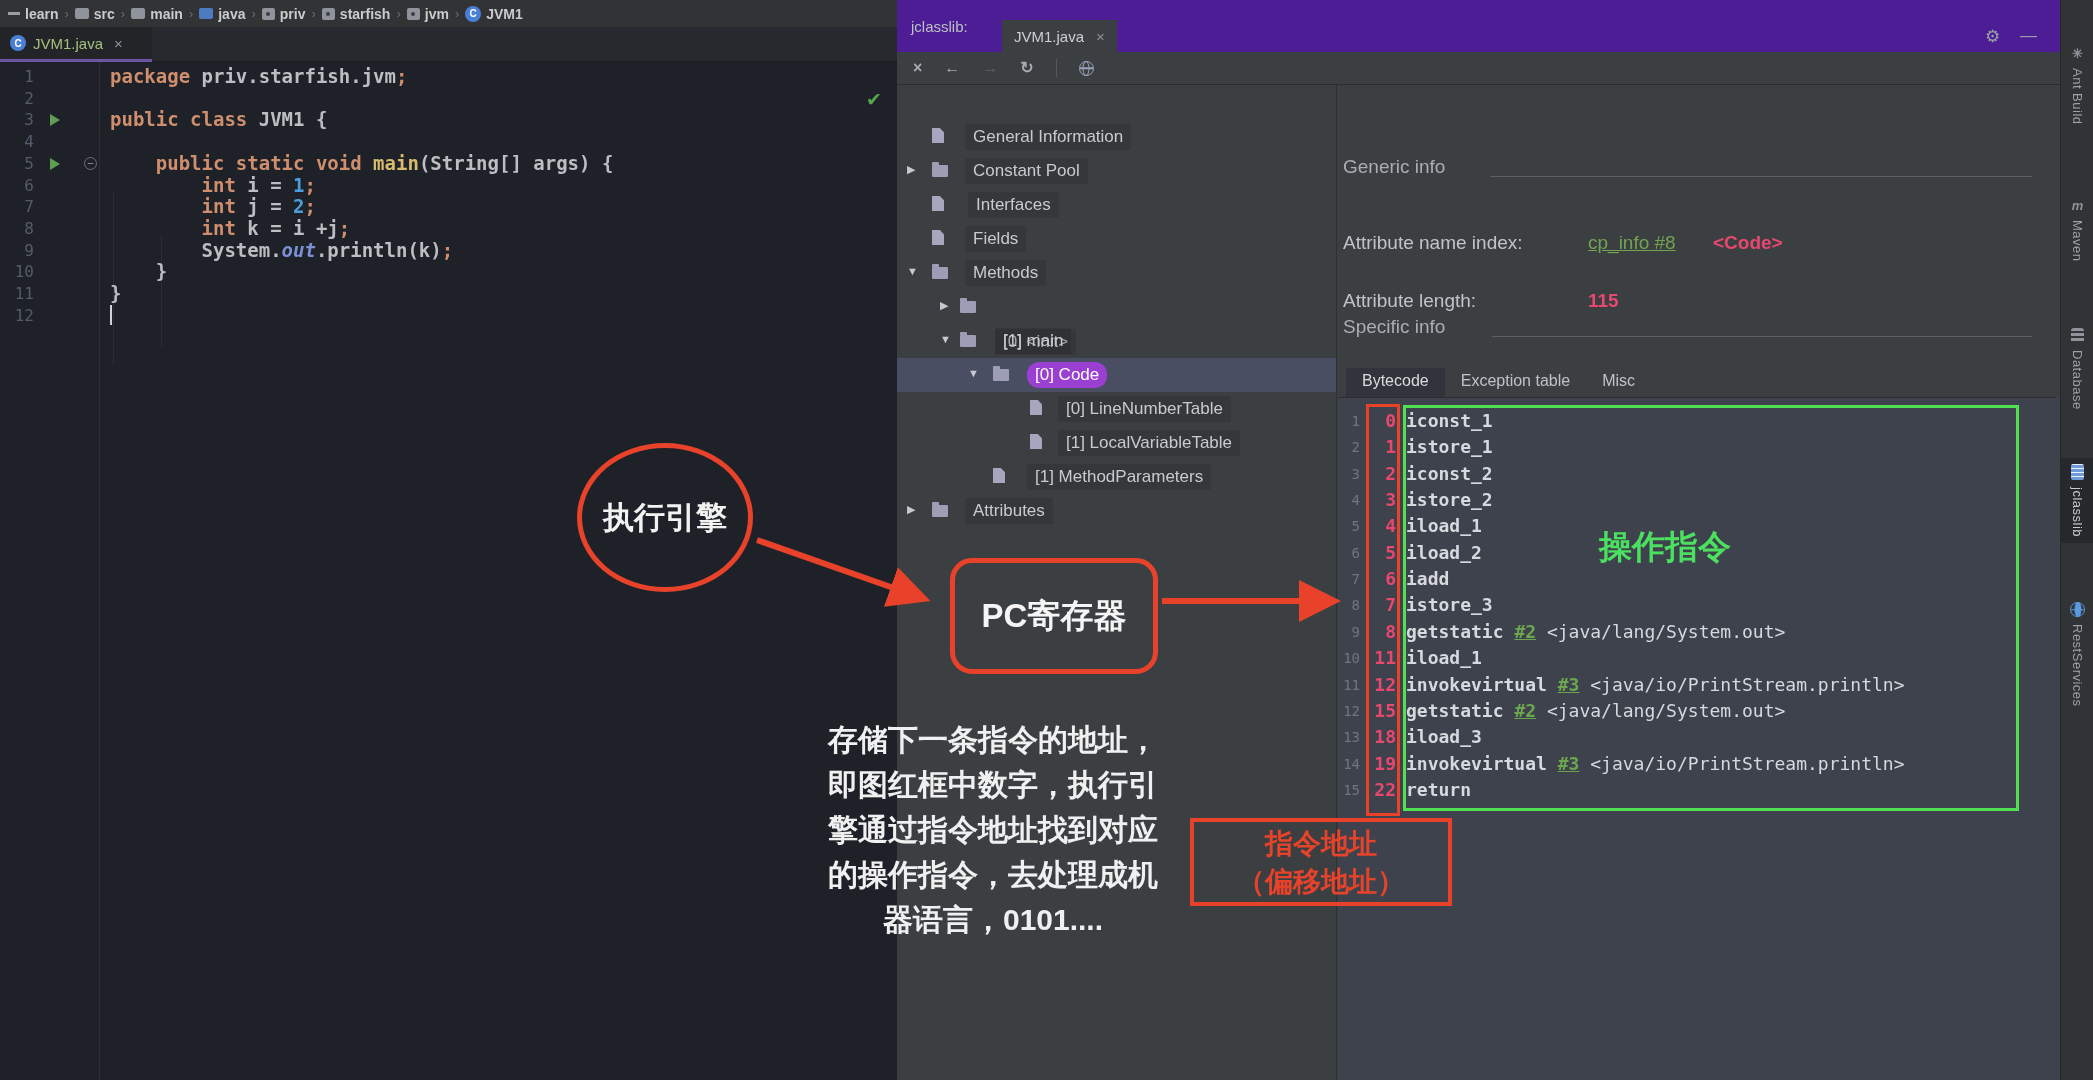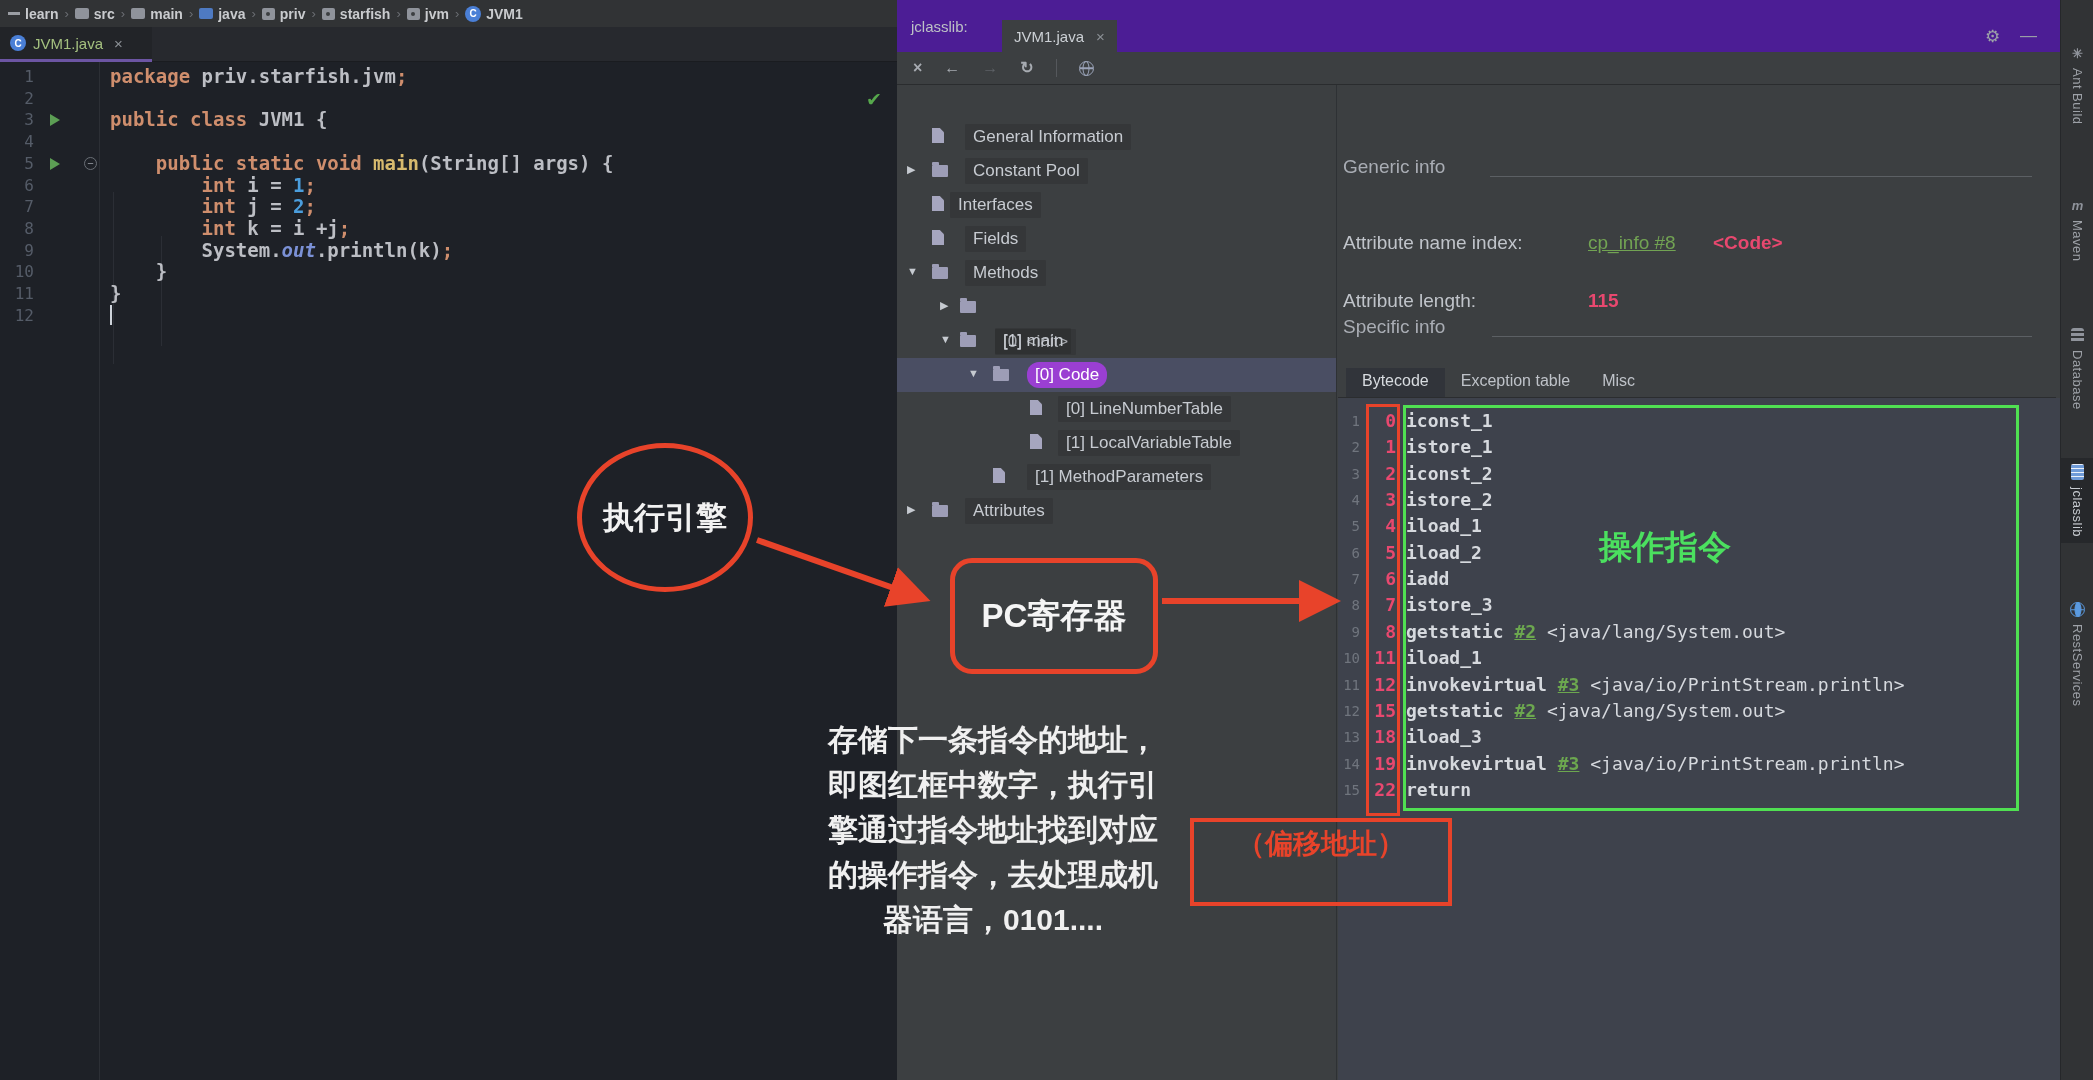--- a/index.html
+++ b/index.html
@@ -235,21 +235,21 @@
         <div class="tico tico-doc" style="left: 35px;"></div>
         <span class="tree-label" style="left: 68px;">General Information</span>
       </div>
       <div class="tree-row" style="top: 69px;">
         <span class="tree-arrow" style="left: 10px;">▶</span>
         <div class="tico tico-folder" style="left: 35px;"></div>
         <span class="tree-label" style="left: 68px;">Constant Pool</span>
       </div>
       <div class="tree-row" style="top: 103px;">
         <div class="tico tico-doc" style="left: 35px;"></div>
-        <span class="tree-label" style="left: 53px;">Interfaces</span>
+        <span class="tree-label" style="left: 71px;">Interfaces</span>
       </div>
       <div class="tree-row" style="top: 137px;">
         <div class="tico tico-doc" style="left: 35px;"></div>
         <span class="tree-label" style="left: 68px;">Fields</span>
       </div>
       <div class="tree-row" style="top: 171px;">
         <span class="tree-arrow" style="left: 10px;">▼</span>
         <div class="tico tico-folder" style="left: 35px;"></div>
         <span class="tree-label" style="left: 68px;">Methods</span>
       </div>
@@ -362,20 +362,21 @@
       <div>存储下一条指令的地址，</div>
       <div>即图红框中数字，执行引</div>
       <div>擎通过指令地址找到对应</div>
       <div>的操作指令，去处理成机</div>
       <div>器语言，0101....</div>
     </div>
   <div class="ann ann-redbox-col"></div>
   <div class="ann ann-greenbox"></div>
   <div class="ann ann-opcode">操作指令</div>
   <div class="ann ann-addrbox">
+    <div>指令地址</div>
     <div>（偏移地址）</div>
   </div>
   <svg id="arrows">
     <defs>
       <marker id="ah" markerWidth="7" markerHeight="7" refX="5.5" refY="3.5" orient="auto">
         <path d="M0,0 L7,3.5 L0,7 Z" fill="#e8432a"></path>
       </marker>
     </defs>
     <line x1="757" y1="540" x2="922" y2="598" stroke="#e8432a" stroke-width="6" marker-end="url(#ah)"></line>
     <line x1="1162" y1="601" x2="1332" y2="601" stroke="#e8432a" stroke-width="6" marker-end="url(#ah)"></line>

